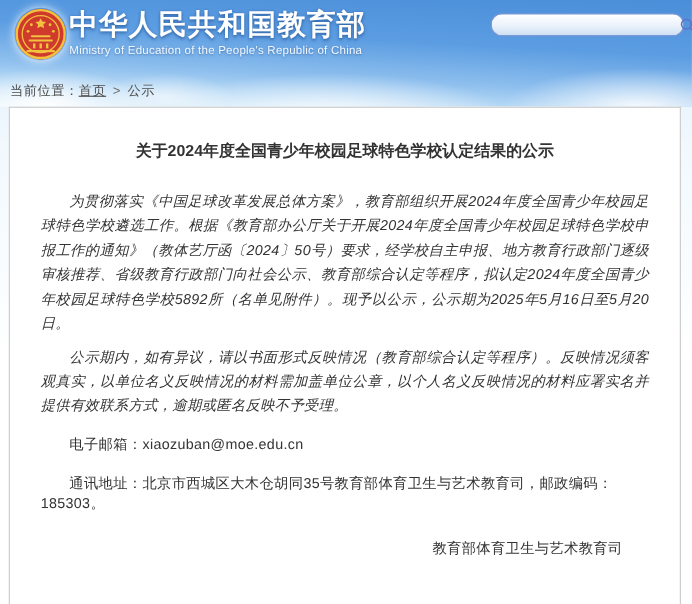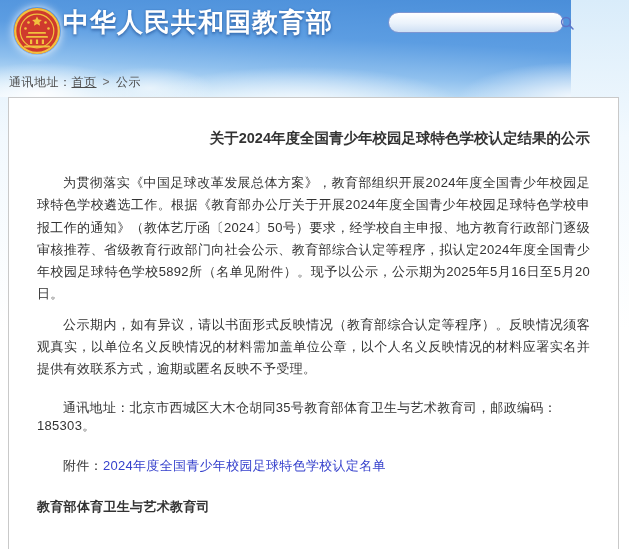--- a/index.html
+++ b/index.html
@@ -6,21 +6,21 @@
   html, body {
     width: 629px; height: 549px;
     overflow: hidden;
     font-family: "Liberation Sans", "DejaVu Sans", sans-serif;
     background: linear-gradient(180deg, #d9ecfa 0%, #f2f9fe 25%, #ffffff 60%);
   }
 
   
   .banner {
     position: relative;
-    width: 571px; height: 97px;
+    width: 629px; height: 97px;
     background:
       radial-gradient(ellipse 130px 45px at 40px 95px,  rgba(255,255,255,.95), rgba(255,255,255,0) 72%),
       radial-gradient(ellipse 230px 55px at 300px 105px, rgba(255,255,255,.85), rgba(255,255,255,0) 70%),
       radial-gradient(ellipse 170px 50px at 580px 98px, rgba(255,255,255,.9),  rgba(255,255,255,0) 72%),
       radial-gradient(ellipse 90px 30px at 150px 88px,  rgba(255,255,255,.6),  rgba(255,255,255,0) 70%),
       linear-gradient(183deg, #4a8ed9 0%, #5c9de2 40%, #8fc0ee 68%, #c8e4f8 88%, #e8f4fc 100%);
   }
   .emblem {
     position: absolute; left: 13px; top: 7px;
     width: 48px; height: 48px; border-radius: 50%;
@@ -67,39 +67,40 @@
   
   .panel {
     position: absolute; left: 8px; top: 97px;
     width: 611px; height: 470px;
     background: #ffffff;
     border: 1px solid #c9c9c9; border-bottom: none;
     padding: 0 28px;
   }
   .doc-title {
     margin-top: 30px;
-    text-align: right;
+    text-align: center;
     font-size: 14.5px; font-weight: bold; color: #333333;
     line-height: 20px;
   }
   .para {
     margin-top: 8px;
     font-size: 13px; color: #333333;
     line-height: 22.3px;
     text-indent: 2em;
     text-align: justify;
     letter-spacing: .3px;
+    font-style: italic;
   }
   .para.first { margin-top: 24px; }
   .line { font-size: 13px; color: #333333; line-height: 18px; text-indent: 2em; letter-spacing: .3px; }
   .line.email   { margin-top: 14px; }
   .line.address { margin-top: 18px; }
   .line.attach  { margin-top: 22px; }
   .attach-link { color: #3540cc; text-decoration: none; cursor: pointer; }
-  .sig-block { padding-right: 24px; font-size: 13px; color: #333333; line-height: 16px; letter-spacing: .3px; font-weight: bold; }
+  .sig-block { text-align: right; padding-right: 24px; font-size: 13px; color: #333333; line-height: 16px; letter-spacing: .3px; }
   .sig-block.signature { margin-top: 24px; }
 </style>
 </head>
 <body>
 
 <div class="banner">
 
   <svg class="emblem" viewBox="0 0 48 48" aria-hidden="true">
     <circle cx="24" cy="24" r="23" fill="#cf3a2d"></circle>
     <circle cx="24" cy="24" r="21.8" fill="none" stroke="#f2c13e" stroke-width="2.2"></circle>
@@ -112,45 +113,46 @@
     <rect x="15" y="25" width="18" height="1.8" rx=".9" fill="#f2c13e"></rect>
     <rect x="13" y="29" width="22" height="1.8" rx=".9" fill="#f2c13e"></rect>
     <rect x="17" y="32.5" width="2.2" height="4.5" fill="#f2c13e"></rect>
     <rect x="22.9" y="32.5" width="2.2" height="4.5" fill="#f2c13e"></rect>
     <rect x="28.8" y="32.5" width="2.2" height="4.5" fill="#f2c13e"></rect>
     <path d="M12 39.5h24" stroke="#f2c13e" stroke-width="2" stroke-linecap="round"></path>
   </svg>
 
   <div class="site-title-block">
     <div class="site-title">中华人民共和国教育部</div>
+    <div class="site-subtitle">Ministry of Education of the People's Republic of China</div>
   </div>
 
   <div class="search-box">
     <input class="search-input" type="text" value="" placeholder="" style="">
     <button class="search-btn">
       <svg width="14" height="14" viewBox="0 0 14 14" aria-hidden="true">
         <circle cx="6" cy="6" r="4.4" fill="none" stroke="#5b74c8" stroke-width="1.5"></circle>
         <line x1="9.4" y1="9.4" x2="13" y2="13" stroke="#5b74c8" stroke-width="1.5" stroke-linecap="round"></line>
       </svg>
     </button>
   </div>
 
   <div class="breadcrumb">
-    <span>通讯地址：</span><span class="home">首页</span><span class="sep">&gt;</span><span>公示</span>
+    <span>当前位置：</span><span class="home">首页</span><span class="sep">&gt;</span><span>公示</span>
   </div>
 </div>
 
 <div class="panel">
 
   <h1 class="doc-title">关于2024年度全国青少年校园足球特色学校认定结果的公示</h1>
 
   <p class="para first">为贯彻落实《中国足球改革发展总体方案》，教育部组织开展2024年度全国青少年校园足球特色学校遴选工作。根据《教育部办公厅关于开展2024年度全国青少年校园足球特色学校申报工作的通知》（教体艺厅函〔2024〕50号）要求，经学校自主申报、地方教育行政部门逐级审核推荐、省级教育行政部门向社会公示、教育部综合认定等程序，拟认定2024年度全国青少年校园足球特色学校5892所（名单见附件）。现予以公示，公示期为2025年5月16日至5月20日。</p>
 
   <p class="para">公示期内，如有异议，请以书面形式反映情况（教育部综合认定等程序）。反映情况须客观真实，以单位名义反映情况的材料需加盖单位公章，以个人名义反映情况的材料应署实名并提供有效联系方式，逾期或匿名反映不予受理。</p>
 
+  <p class="line email">电子邮箱：xiaozuban@moe.edu.cn</p>
 
   <p class="line address">通讯地址：北京市西城区大木仓胡同35号教育部体育卫生与艺术教育司，邮政编码：185303。</p>
 
-  <p class="line attach"><span>附件：</span><a class="attach-link">2024年度全国青少年校园足球特色学校认定名单</a></p>
 
   <div class="sig-block signature">教育部体育卫生与艺术教育司</div>
 
 </div>
 
 </body></html>

